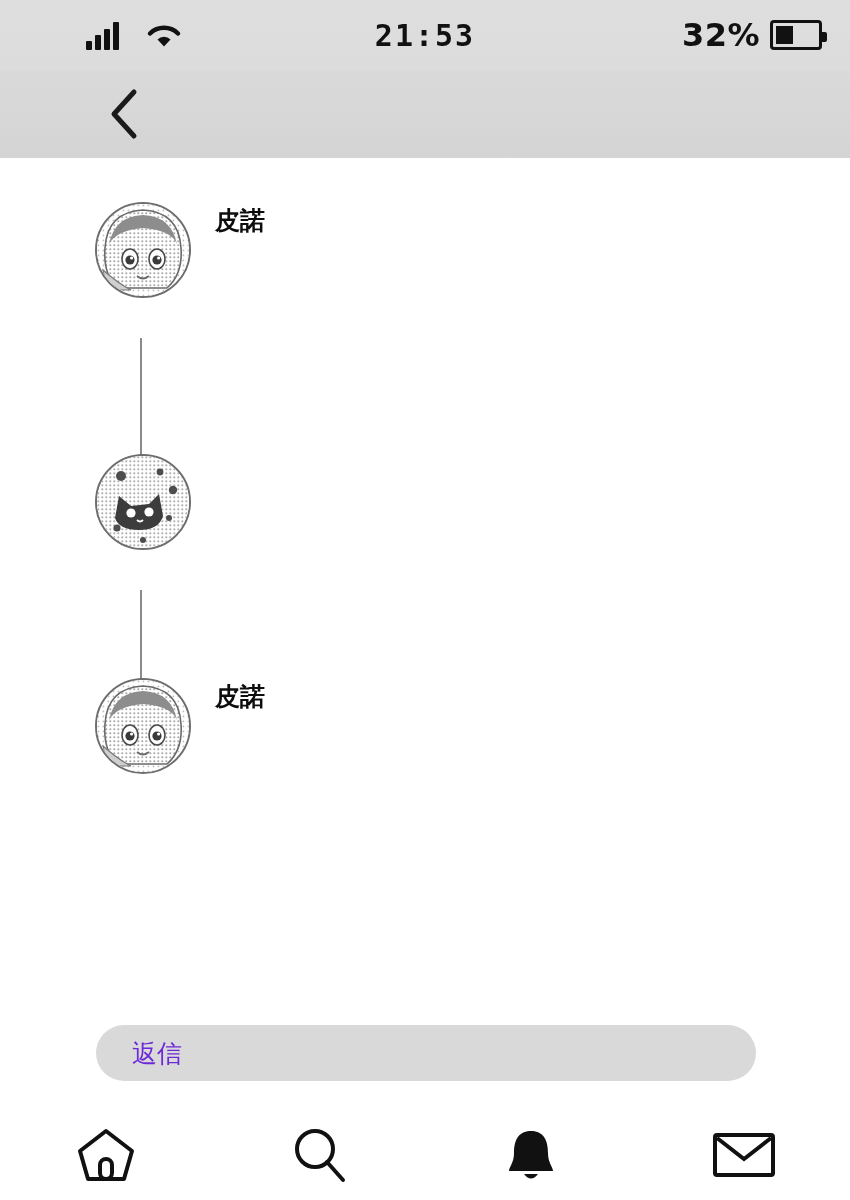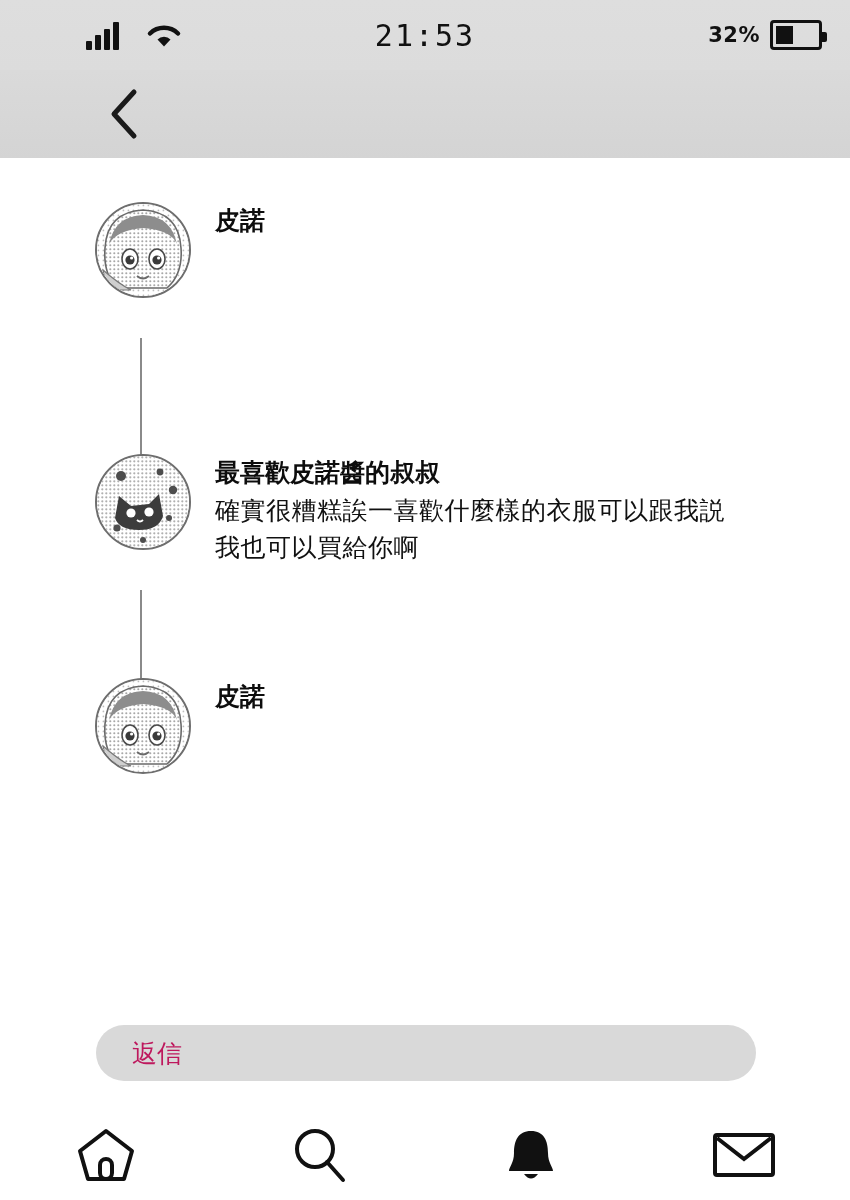--- a/index.html
+++ b/index.html
@@ -48,34 +48,34 @@
   .signal-bars i:nth-child(2){ height: 15px; }
   .signal-bars i:nth-child(3){ height: 21px; }
   .signal-bars i:nth-child(4){ height: 28px; }
 
   .wifi-icon { width: 38px; height: 30px; position: relative; }
   .status-time {
     position: absolute;
     left: 0; right: 0;
     text-align: center;
     font-size: 30px;
-    font-weight: normal;
+    font-weight: bold;
     letter-spacing: 2px;
     font-family: "DejaVu Sans Mono", "Liberation Mono", monospace;
     color: #111;
   }
   .status-right {
     position: absolute;
     right: 28px;
     display: flex;
     align-items: center;
     gap: 10px;
   }
   .battery-pct {
-    font-size: 21px;
+    font-size: 32px;
     font-weight: bold;
     letter-spacing: 0.5px;
   }
   .battery-shell {
     width: 52px; height: 30px;
     border: 3px solid #111;
     border-radius: 4px;
     position: relative;
     display: flex;
     align-items: center;
@@ -176,21 +176,21 @@
     width: 660px;
     height: 56px;
     background: #d9d9d9;
     border-radius: 28px;
     display: flex;
     align-items: center;
   }
   .reply-placeholder {
     margin-left: 36px;
     font-size: 25px;
-    color: #be185d;
+    color: #6d28d9;
   }
 
   
   .tab-bar {
     position: absolute;
     left: 0; top: 1110px;
     width: 850px;
     height: 90px;
     background: #ffffff;
     display: flex;
@@ -293,25 +293,20 @@
         <circle cx="76" cy="34" r="4.2" fill="#4d4d4d"></circle>
         <circle cx="72" cy="62" r="3" fill="#4d4d4d"></circle>
         <circle cx="20" cy="72" r="3.6" fill="#4d4d4d"></circle>
         <circle cx="46" cy="84" r="3" fill="#4d4d4d"></circle>
         <path d="M18 62 L22 40 L34 50 L52 48 L62 38 L66 60 Q62 74 42 74 Q22 74 18 62Z" fill="#3c3c3c"></path>
         <circle cx="34" cy="57" r="4.6" fill="#ffffff"></circle>
         <circle cx="52" cy="56" r="4.6" fill="#ffffff"></circle>
         <path d="M40 64 Q43 67 46 64" stroke="#ffffff" stroke-width="1.8" fill="none"></path>
       </svg>
     </div>
-    <div class="bubble">
-      <div class="sender">最喜歡皮諾醬的叔叔</div>
-      <div class="body-text">確實很糟糕誒一喜歡什麼樣的衣服可以跟我説
-我也可以買給你啊</div>
-    </div>
   </div>
 
   <div class="msg msg-3">
     <div class="avatar">
       <svg width="92" height="92" viewBox="0 0 92 92">
         <rect width="92" height="92" fill="url(#dots2)"></rect>
         <path d="M8 44 Q10 8 46 6 Q82 8 84 44 Q86 70 70 84 L20 84 Q6 70 8 44Z" fill="url(#dots1)" stroke="#6a6a6a" stroke-width="1.6"></path>
         <path d="M12 40 Q18 12 46 11 Q74 12 80 40 Q74 26 46 24 Q20 26 12 40Z" fill="#8d8d8d"></path>
         <ellipse cx="33" cy="55" rx="8" ry="10" fill="#ffffff" stroke="#4a4a4a" stroke-width="1.6"></ellipse>
         <ellipse cx="60" cy="55" rx="8" ry="10" fill="#ffffff" stroke="#4a4a4a" stroke-width="1.6"></ellipse>

